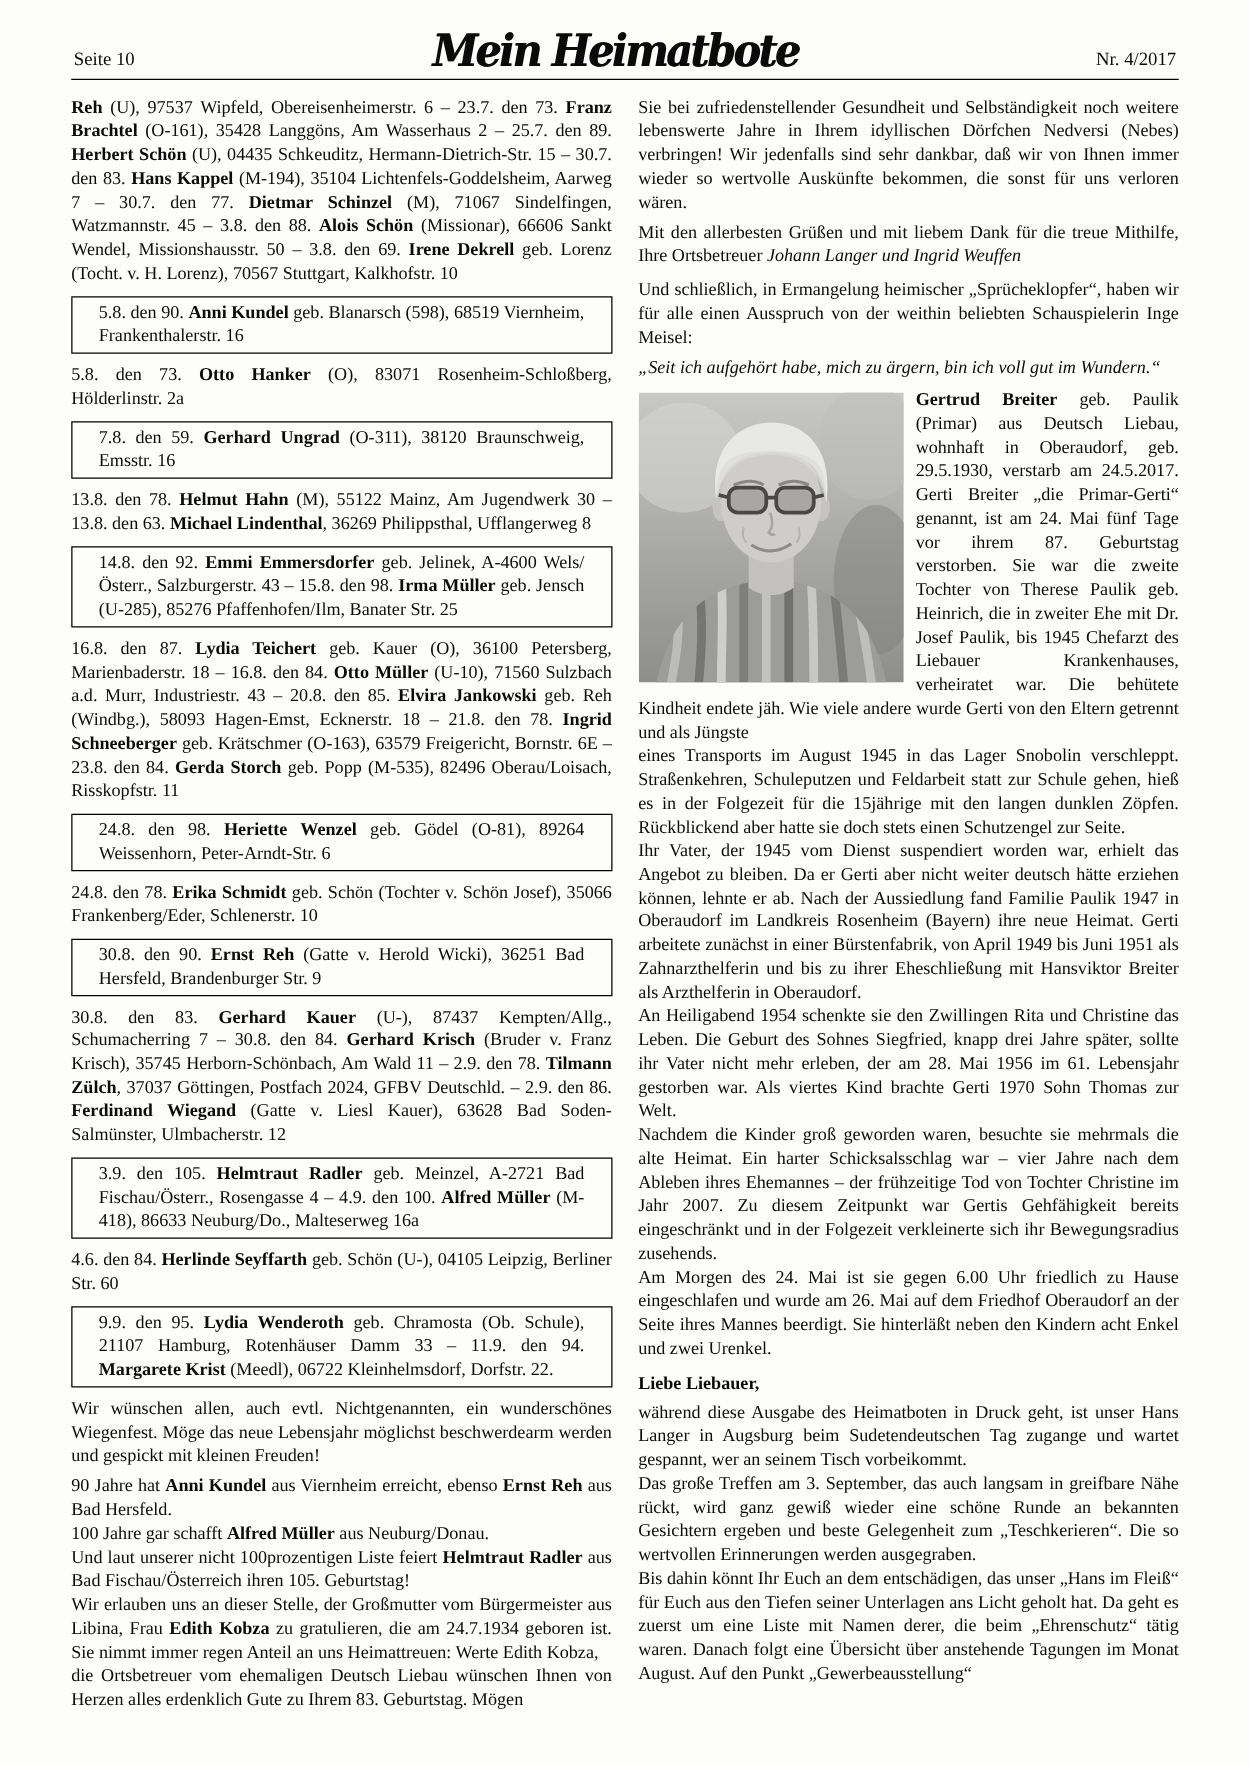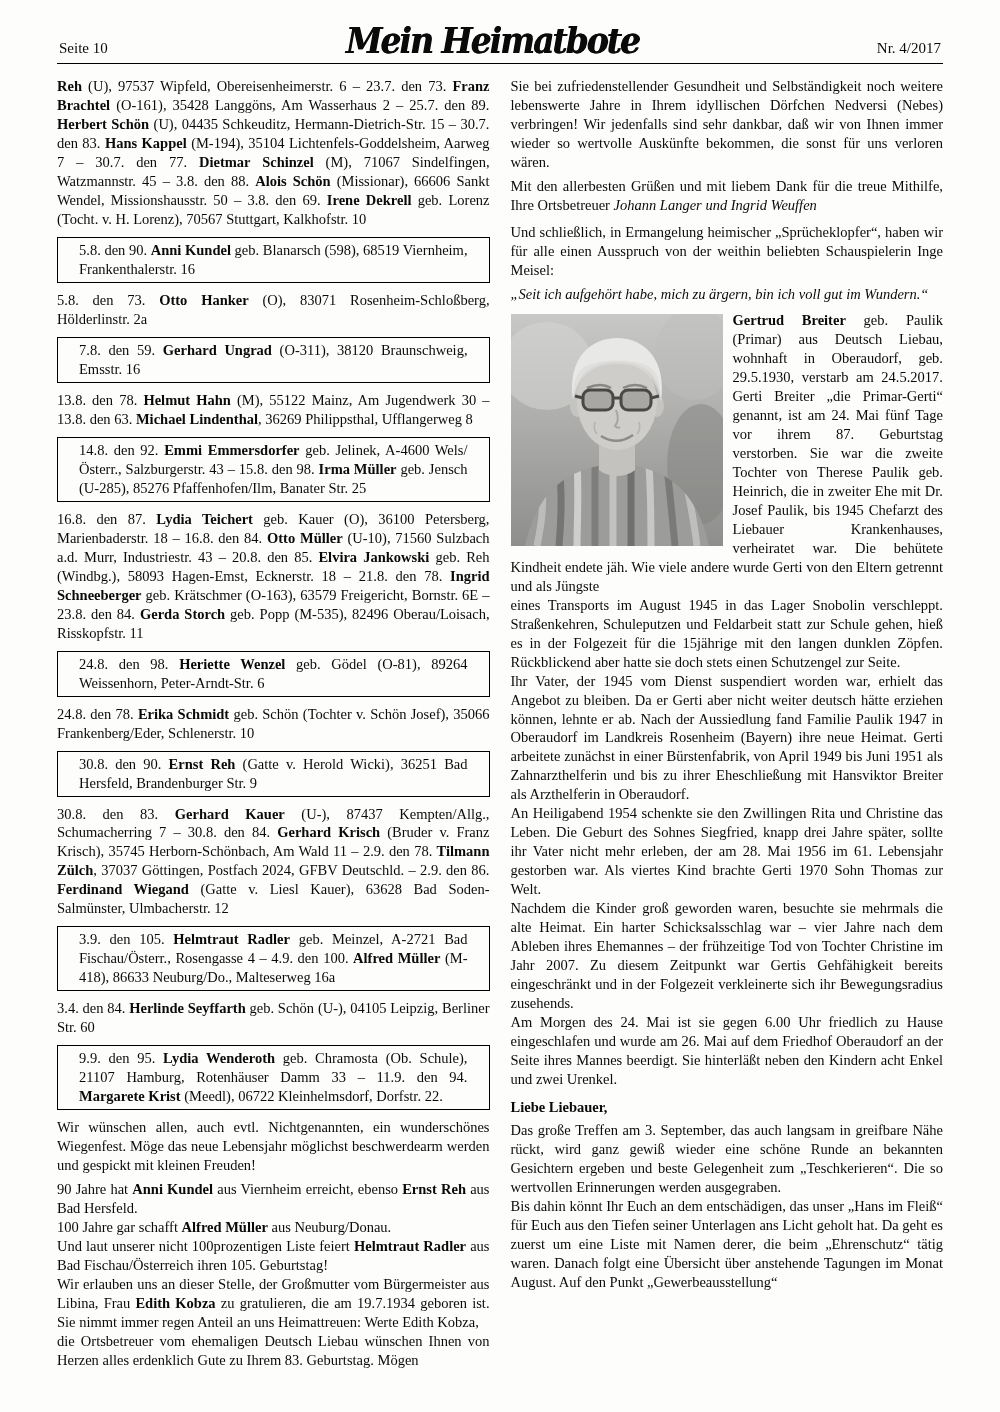--- a/index.html
+++ b/index.html
@@ -62,27 +62,27 @@
         <div class="block p"><span>5.8. den 73. </span><b>Otto Hanker</b><span> (O), 83071 Rosenheim-Schloßberg, Hölderlinstr. 2a</span></div>
         <div class="block box"><span>7.8. den 59. </span><b>Gerhard Ungrad</b><span> (O-311), 38120 Braunschweig, Emsstr. 16</span></div>
         <div class="block p"><span>13.8. den 78. </span><b>Helmut Hahn</b><span> (M), 55122 Mainz, Am Jugendwerk 30 – 13.8. den 63. </span><b>Michael Lindenthal</b><span>, 36269 Philippsthal, Ufflangerweg 8</span></div>
         <div class="block box"><span>14.8. den 92. </span><b>Emmi Emmersdorfer</b><span> geb. Jelinek, A-4600 Wels/Österr., Salzburgerstr. 43 – 15.8. den 98. </span><b>Irma Müller</b><span> geb. Jensch (U-285), 85276 Pfaffenhofen/Ilm, Banater Str. 25</span></div>
         <div class="block p"><span>16.8. den 87. </span><b>Lydia Teichert</b><span> geb. Kauer (O), 36100 Petersberg, Marienbaderstr. 18 – 16.8. den 84. </span><b>Otto Müller</b><span> (U-10), 71560 Sulzbach a.d. Murr, Industriestr. 43 – 20.8. den 85. </span><b>Elvira Jankowski</b><span> geb. Reh (Windbg.), 58093 Hagen-Emst, Ecknerstr. 18 – 21.8. den 78. </span><b>Ingrid Schneeberger</b><span> geb. Krätschmer (O-163), 63579 Freigericht, Bornstr. 6E – 23.8. den 84. </span><b>Gerda Storch</b><span> geb. Popp (M-535), 82496 Oberau/Loisach, Risskopfstr. 11</span></div>
         <div class="block box"><span>24.8. den 98. </span><b>Heriette Wenzel</b><span> geb. Gödel (O-81), 89264 Weissenhorn, Peter-Arndt-Str. 6</span></div>
         <div class="block p"><span>24.8. den 78. </span><b>Erika Schmidt</b><span> geb. Schön (Tochter v. Schön Josef), 35066 Frankenberg/Eder, Schlenerstr. 10</span></div>
         <div class="block box"><span>30.8. den 90. </span><b>Ernst Reh</b><span> (Gatte v. Herold Wicki), 36251 Bad Hersfeld, Brandenburger Str. 9</span></div>
         <div class="block p"><span>30.8. den 83. </span><b>Gerhard Kauer</b><span> (U-), 87437 Kempten/Allg., Schumacherring 7 – 30.8. den 84. </span><b>Gerhard Krisch</b><span> (Bruder v. Franz Krisch), 35745 Herborn-Schönbach, Am Wald 11 – 2.9. den 78. </span><b>Tilmann Zülch</b><span>, 37037 Göttingen, Postfach 2024, GFBV Deutschld. – 2.9. den 86. </span><b>Ferdinand Wiegand</b><span> (Gatte v. Liesl Kauer), 63628 Bad Soden-Salmünster, Ulmbacherstr. 12</span></div>
         <div class="block box"><span>3.9. den 105. </span><b>Helmtraut Radler</b><span> geb. Meinzel, A-2721 Bad Fischau/Österr., Rosengasse 4 – 4.9. den 100. </span><b>Alfred Müller</b><span> (M-418), 86633 Neuburg/Do., Malteserweg 16a</span></div>
-        <div class="block p"><span>3.4. den 84. </span><b>Herlinde Seyffarth</b><span> geb. Schön (U-), 04105 Leipzig, Berliner Str. 60</span></div>
+        <div class="block p"><span>4.6. den 84. </span><b>Herlinde Seyffarth</b><span> geb. Schön (U-), 04105 Leipzig, Berliner Str. 60</span></div>
         <div class="block box"><span>9.9. den 95. </span><b>Lydia Wenderoth</b><span> geb. Chramosta (Ob. Schule), 21107 Hamburg, Rotenhäuser Damm 33 – 11.9. den 94. </span><b>Margarete Krist</b><span> (Meedl), 06722 Kleinhelmsdorf, Dorfstr. 22.</span></div>
         <div class="block p"><span>Wir wünschen allen, auch evtl. Nichtgenannten, ein wunderschönes Wiegenfest. Möge das neue Lebensjahr möglichst beschwerdearm werden und gespickt mit kleinen Freuden!</span></div>
         <div class="block tight"><span>90 Jahre hat </span><b>Anni Kundel</b><span> aus Viernheim erreicht, ebenso </span><b>Ernst Reh</b><span> aus Bad Hersfeld.</span></div>
         <div class="block tight"><span>100 Jahre gar schafft </span><b>Alfred Müller</b><span> aus Neuburg/Donau.</span></div>
         <div class="block tight"><span>Und laut unserer nicht 100prozentigen Liste feiert </span><b>Helmtraut Radler</b><span> aus Bad Fischau/Österreich ihren 105. Geburtstag!</span></div>
-        <div class="block tight"><span>Wir erlauben uns an dieser Stelle, der Großmutter vom Bürgermeister aus Libina, Frau </span><b>Edith Kobza</b><span> zu gratulieren, die am 19.7.1934 geboren ist. Sie nimmt immer regen Anteil an uns Heimattreuen: Werte Edith Kobza,</span></div>
+        <div class="block tight"><span>Wir erlauben uns an dieser Stelle, der Großmutter vom Bürgermeister aus Libina, Frau </span><b>Edith Kobza</b><span> zu gratulieren, die am 24.7.1934 geboren ist. Sie nimmt immer regen Anteil an uns Heimattreuen: Werte Edith Kobza,</span></div>
         <div class="block tight"><span>die Ortsbetreuer vom ehemaligen Deutsch Liebau wünschen Ihnen von Herzen alles erdenklich Gute zu Ihrem 83. Geburtstag. Mögen</span></div>
       </section>
     <section class="col">
         <div class="block p"><span>Sie bei zufriedenstellender Gesundheit und Selbständigkeit noch weitere lebenswerte Jahre in Ihrem idyllischen Dörfchen Nedversi (Nebes) verbringen! Wir jedenfalls sind sehr dankbar, daß wir von Ihnen immer wieder so wertvolle Auskünfte bekommen, die sonst für uns verloren wären.</span></div>
         <div class="block p"><span>Mit den allerbesten Grüßen und mit liebem Dank für die treue Mithilfe, Ihre Ortsbetreuer </span><i>Johann Langer und Ingrid Weuffen</i></div>
         <div class="block p gap"><span>Und schließlich, in Ermangelung heimischer „Sprücheklopfer“, haben wir für alle einen Ausspruch von der weithin beliebten Schauspielerin Inge Meisel:</span></div>
         <div class="block quote"><i>„Seit ich aufgehört habe, mich zu ärgern, bin ich voll gut im Wundern.“</i></div>
         <div class="block photo-par tight"><span class="photo">
 <svg viewBox="0 0 212 232" width="212" height="232" preserveAspectRatio="none">
   <defs>
@@ -127,17 +127,18 @@
   <path d="M90 122 q16 10 32 -1" stroke="#8e8c88" stroke-width="2.5" fill="none"></path>
   <path d="M84 108 q-2 8 2 12 M128 108 q2 8 -2 12" stroke="#b4b2ae" stroke-width="1.5" fill="none"></path>
 </svg>
           </span><b>Gertrud Breiter</b><span> geb. Paulik (Primar) aus Deutsch Liebau, wohnhaft in Oberaudorf, geb. 29.5.1930, verstarb am 24.5.2017. Gerti Breiter „die Primar-Gerti“ genannt, ist am 24. Mai fünf Tage vor ihrem 87. Geburtstag verstorben. Sie war die zweite Tochter von Therese Paulik geb. Heinrich, die in zweiter Ehe mit Dr. Josef Paulik, bis 1945 Chefarzt des Liebauer Krankenhauses, verheiratet war. Die behütete Kindheit endete jäh. Wie viele andere wurde Gerti von den Eltern getrennt und als Jüngste</span></div>
         <div class="block tight"><span>eines Transports im August 1945 in das Lager Snobolin verschleppt. Straßenkehren, Schuleputzen und Feldarbeit statt zur Schule gehen, hieß es in der Folgezeit für die 15jährige mit den langen dunklen Zöpfen. Rückblickend aber hatte sie doch stets einen Schutzengel zur Seite.</span></div>
         <div class="block tight"><span>Ihr Vater, der 1945 vom Dienst suspendiert worden war, erhielt das Angebot zu bleiben. Da er Gerti aber nicht weiter deutsch hätte erziehen können, lehnte er ab. Nach der Aussiedlung fand Familie Paulik 1947 in Oberaudorf im Landkreis Rosenheim (Bayern) ihre neue Heimat. Gerti arbeitete zunächst in einer Bürstenfabrik, von April 1949 bis Juni 1951 als Zahnarzthelferin und bis zu ihrer Eheschließung mit Hansviktor Breiter als Arzthelferin in Oberaudorf.</span></div>
         <div class="block tight"><span>An Heiligabend 1954 schenkte sie den Zwillingen Rita und Christine das Leben. Die Geburt des Sohnes Siegfried, knapp drei Jahre später, sollte ihr Vater nicht mehr erleben, der am 28. Mai 1956 im 61. Lebensjahr gestorben war. Als viertes Kind brachte Gerti 1970 Sohn Thomas zur Welt.</span></div>
         <div class="block tight"><span>Nachdem die Kinder groß geworden waren, besuchte sie mehrmals die alte Heimat. Ein harter Schicksalsschlag war – vier Jahre nach dem Ableben ihres Ehemannes – der frühzeitige Tod von Tochter Christine im Jahr 2007. Zu diesem Zeitpunkt war Gertis Gehfähigkeit bereits eingeschränkt und in der Folgezeit verkleinerte sich ihr Bewegungsradius zusehends.</span></div>
         <div class="block tight"><span>Am Morgen des 24. Mai ist sie gegen 6.00 Uhr friedlich zu Hause eingeschlafen und wurde am 26. Mai auf dem Friedhof Oberaudorf an der Seite ihres Mannes beerdigt. Sie hinterläßt neben den Kindern acht Enkel und zwei Urenkel.</span></div>
         <div class="block heading"><span>Liebe Liebauer,</span></div>
+        <div class="block tight"><span>während diese Ausgabe des Heimatboten in Druck geht, ist unser Hans Langer in Augsburg beim Sudetendeutschen Tag zugange und wartet gespannt, wer an seinem Tisch vorbeikommt.</span></div>
         <div class="block tight"><span>Das große Treffen am 3. September, das auch langsam in greifbare Nähe rückt, wird ganz gewiß wieder eine schöne Runde an bekannten Gesichtern ergeben und beste Gelegenheit zum „Teschkerieren“. Die so wertvollen Erinnerungen werden ausgegraben.</span></div>
         <div class="block tight"><span>Bis dahin könnt Ihr Euch an dem entschädigen, das unser „Hans im Fleiß“ für Euch aus den Tiefen seiner Unterlagen ans Licht geholt hat. Da geht es zuerst um eine Liste mit Namen derer, die beim „Ehrenschutz“ tätig waren. Danach folgt eine Übersicht über anstehende Tagungen im Monat August. Auf den Punkt „Gewerbeausstellung“</span></div>
       </section>
   </main>
 </div>
 
 </body></html>

